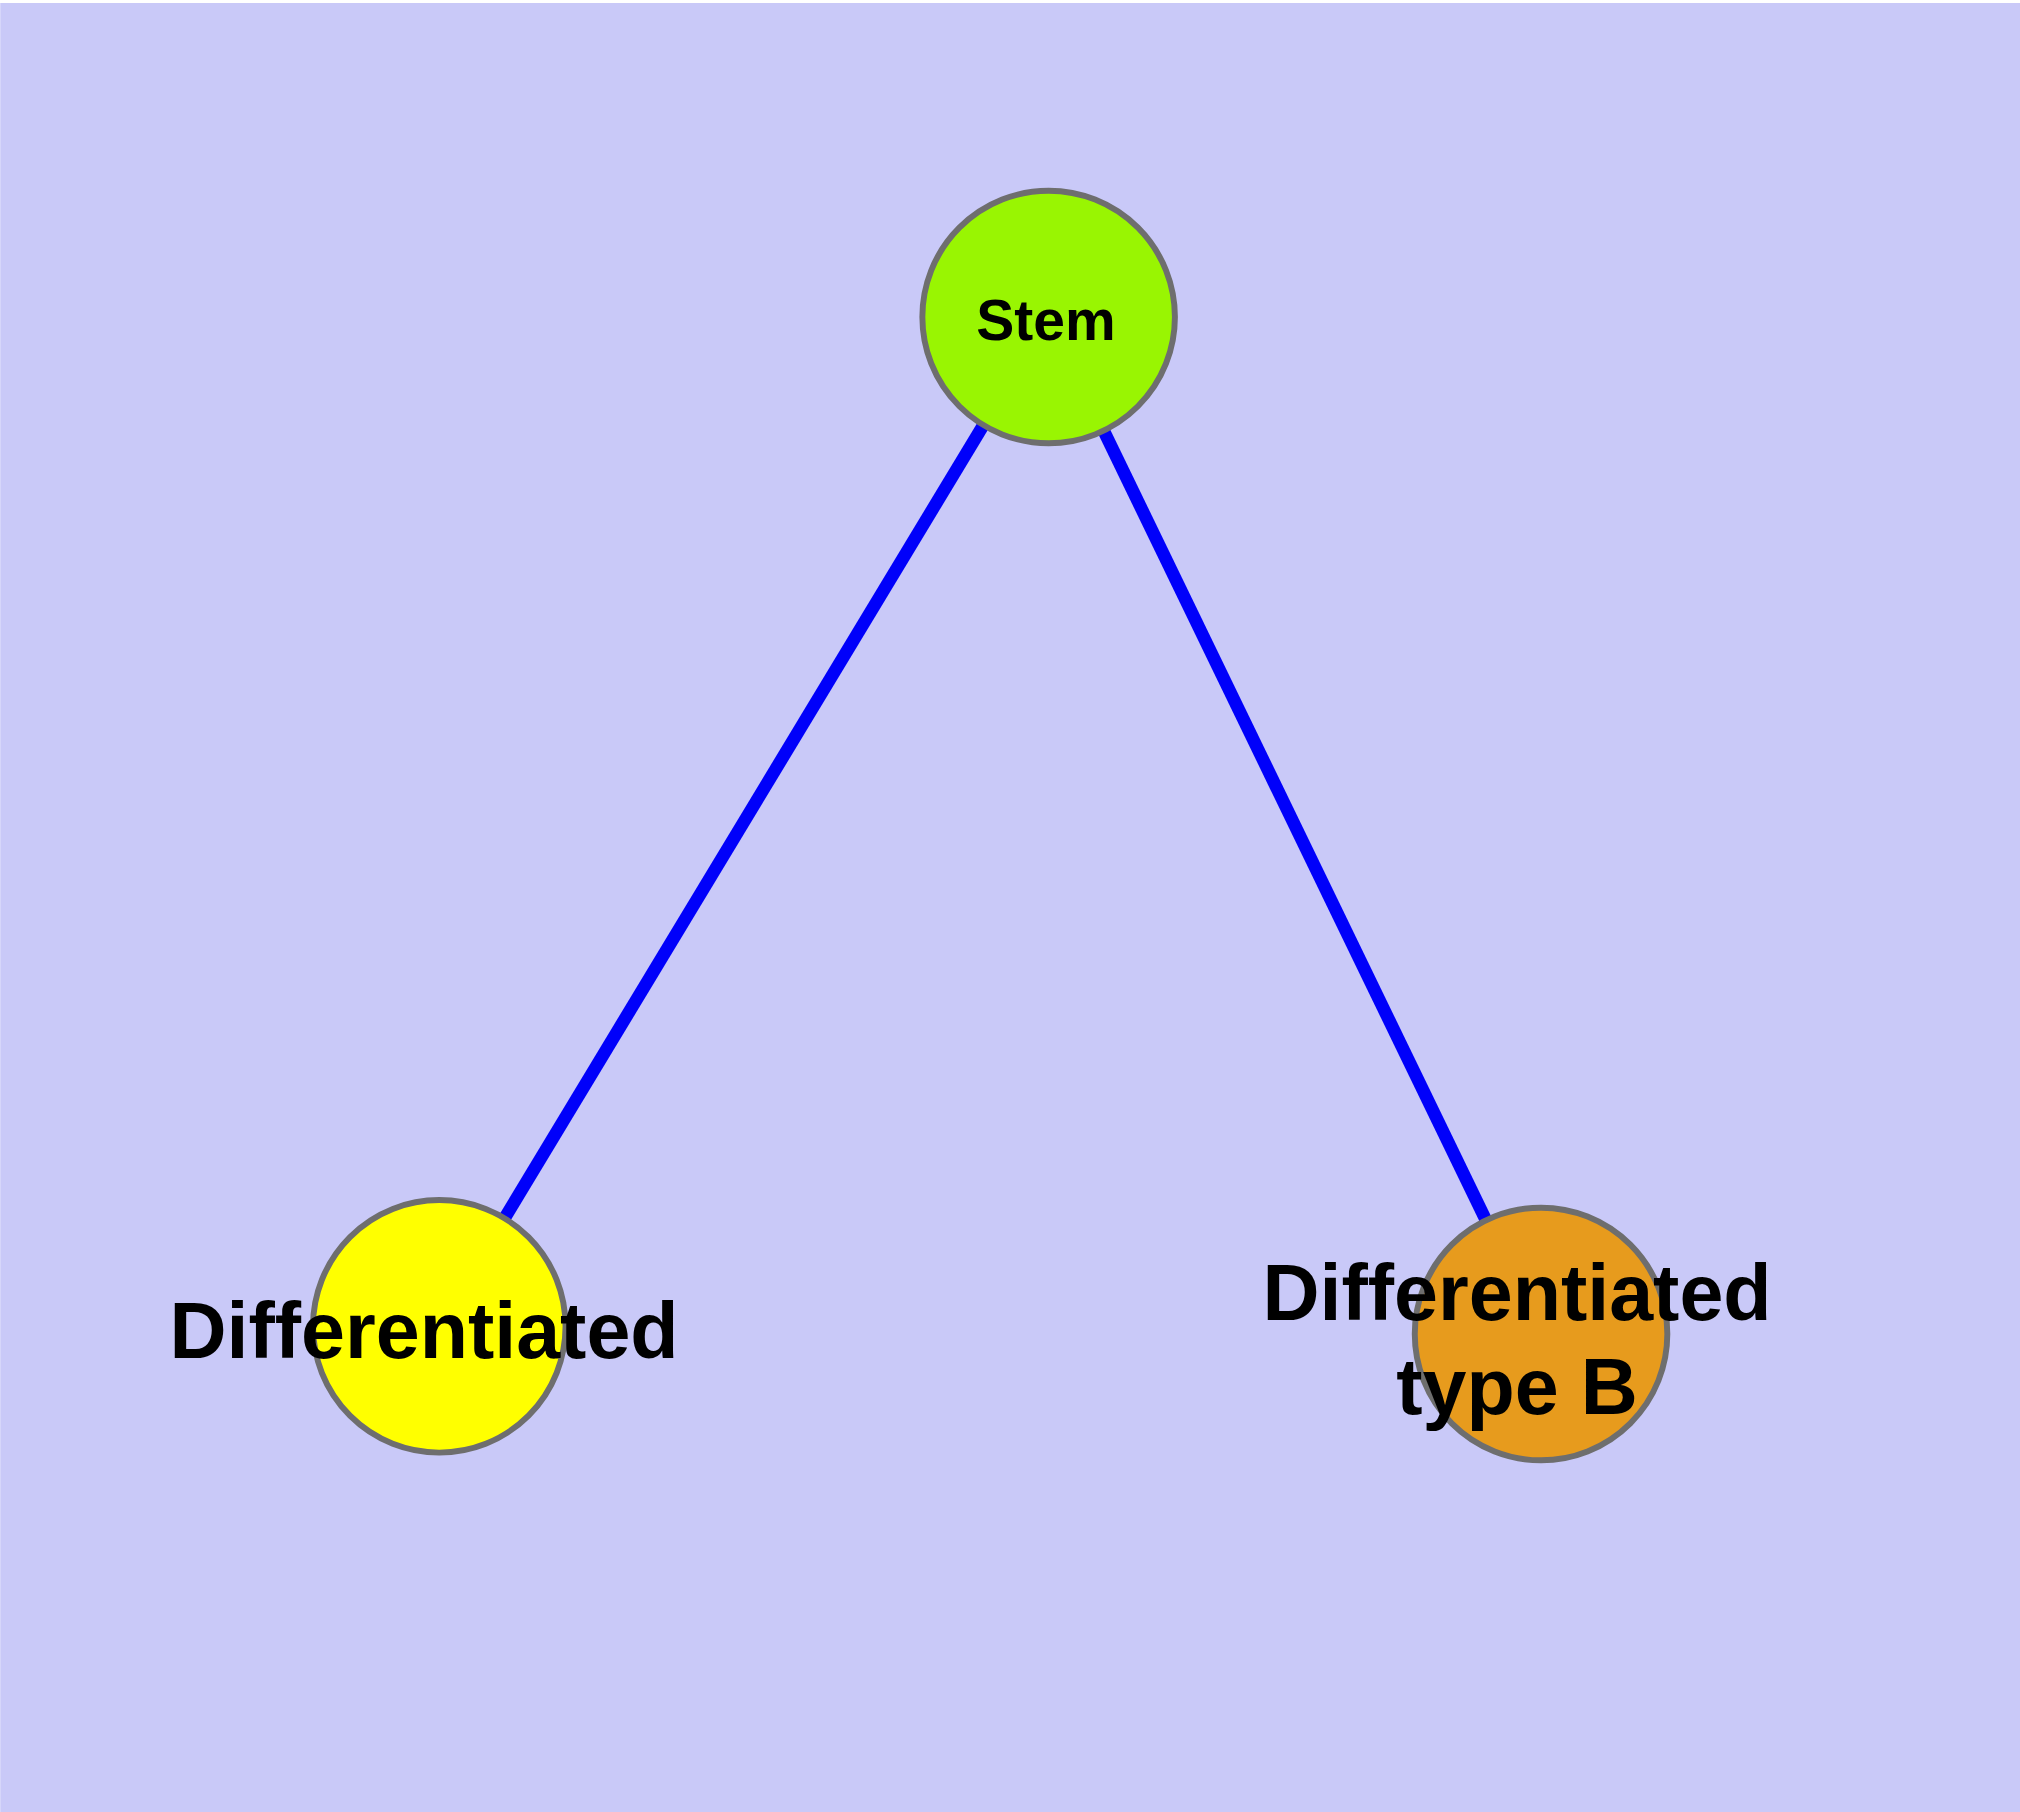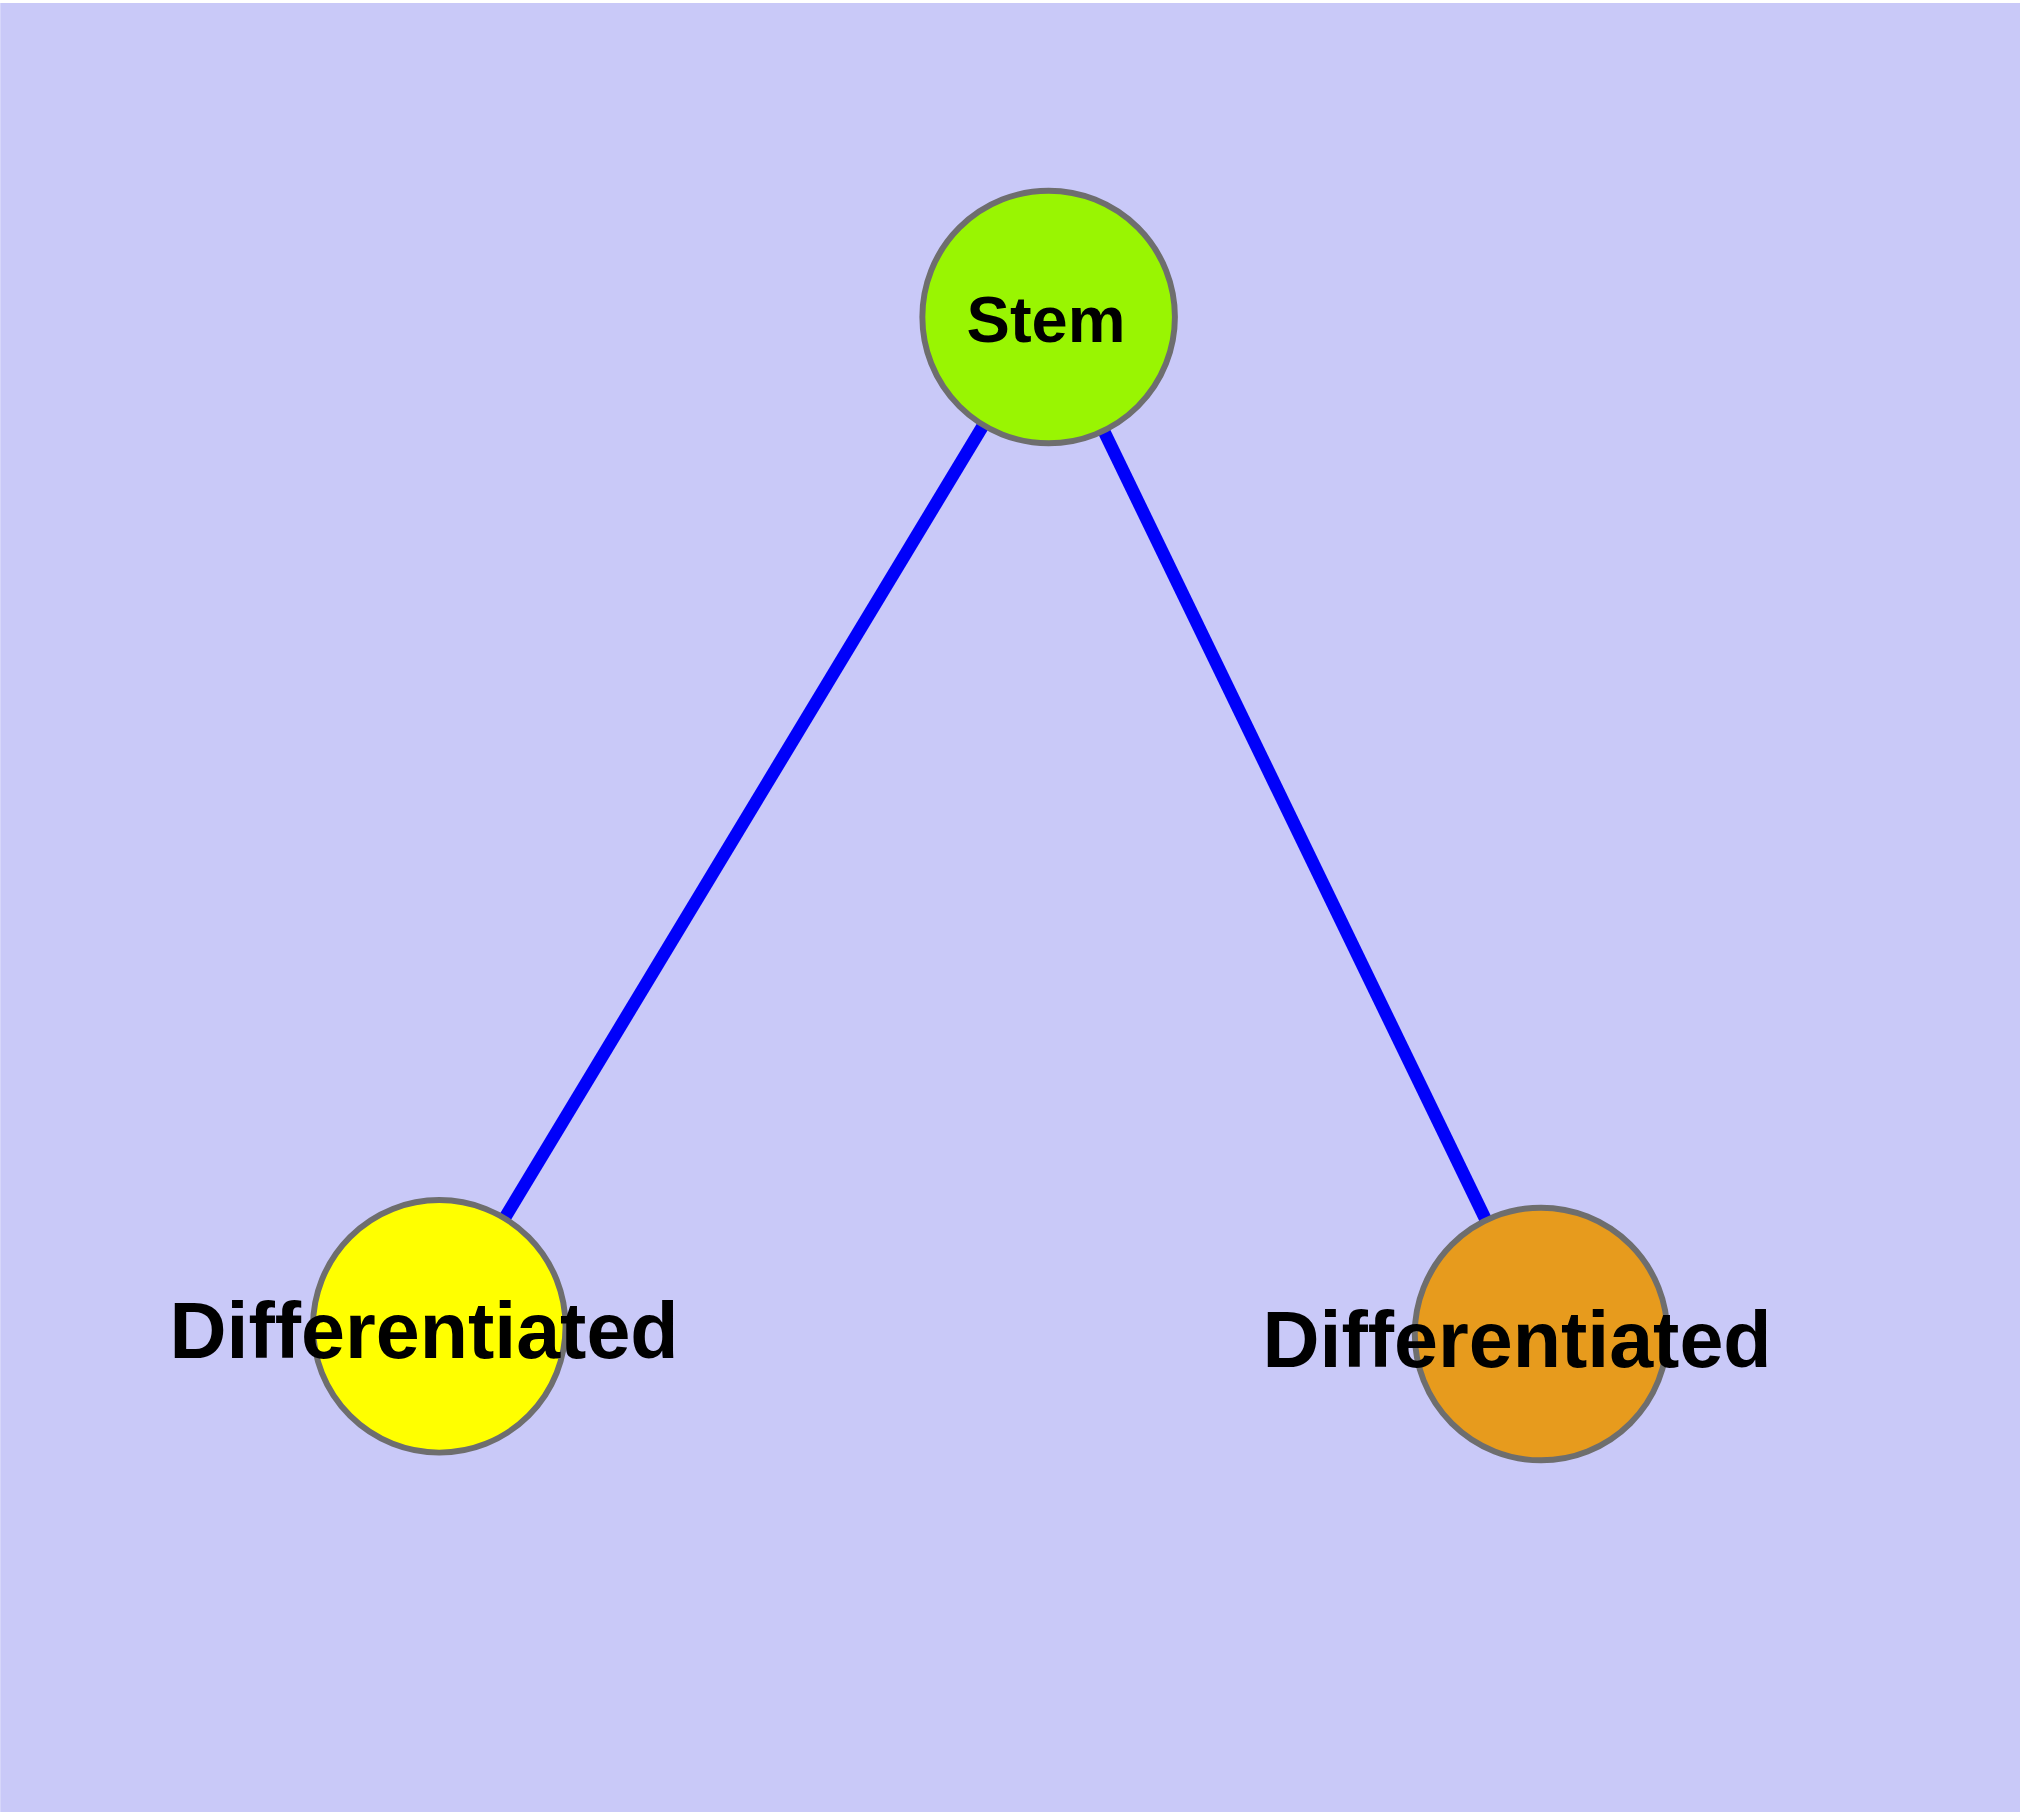--- a/index.html
+++ b/index.html
@@ -37,21 +37,21 @@
     align-items: center;
     text-align: center;
     white-space: nowrap;
     font-weight: 700;
     color: #000000;
     z-index: 2;
   }
   .stem-label {
     left: 1046px;
     top: 320px;
-    font-size: 65px;
+    font-size: 57px;
     line-height: 94px;
   }
   .a-label {
     left: 424px;
     top: 1331px;
     font-size: 79px;
     line-height: 94px;
   }
   .b-label {
     left: 1517px;
@@ -85,16 +85,17 @@
   <div class="node-label stem-label">
     <span>Stem</span>
   </div>
 
   <div class="node-label a-label">
     <span>Differentiated</span>
   </div>
 
   <div class="node-label b-label">
     <span>Differentiated</span>
+    <span>type B</span>
   </div>
 
 </div>
 
 
 </body></html>

